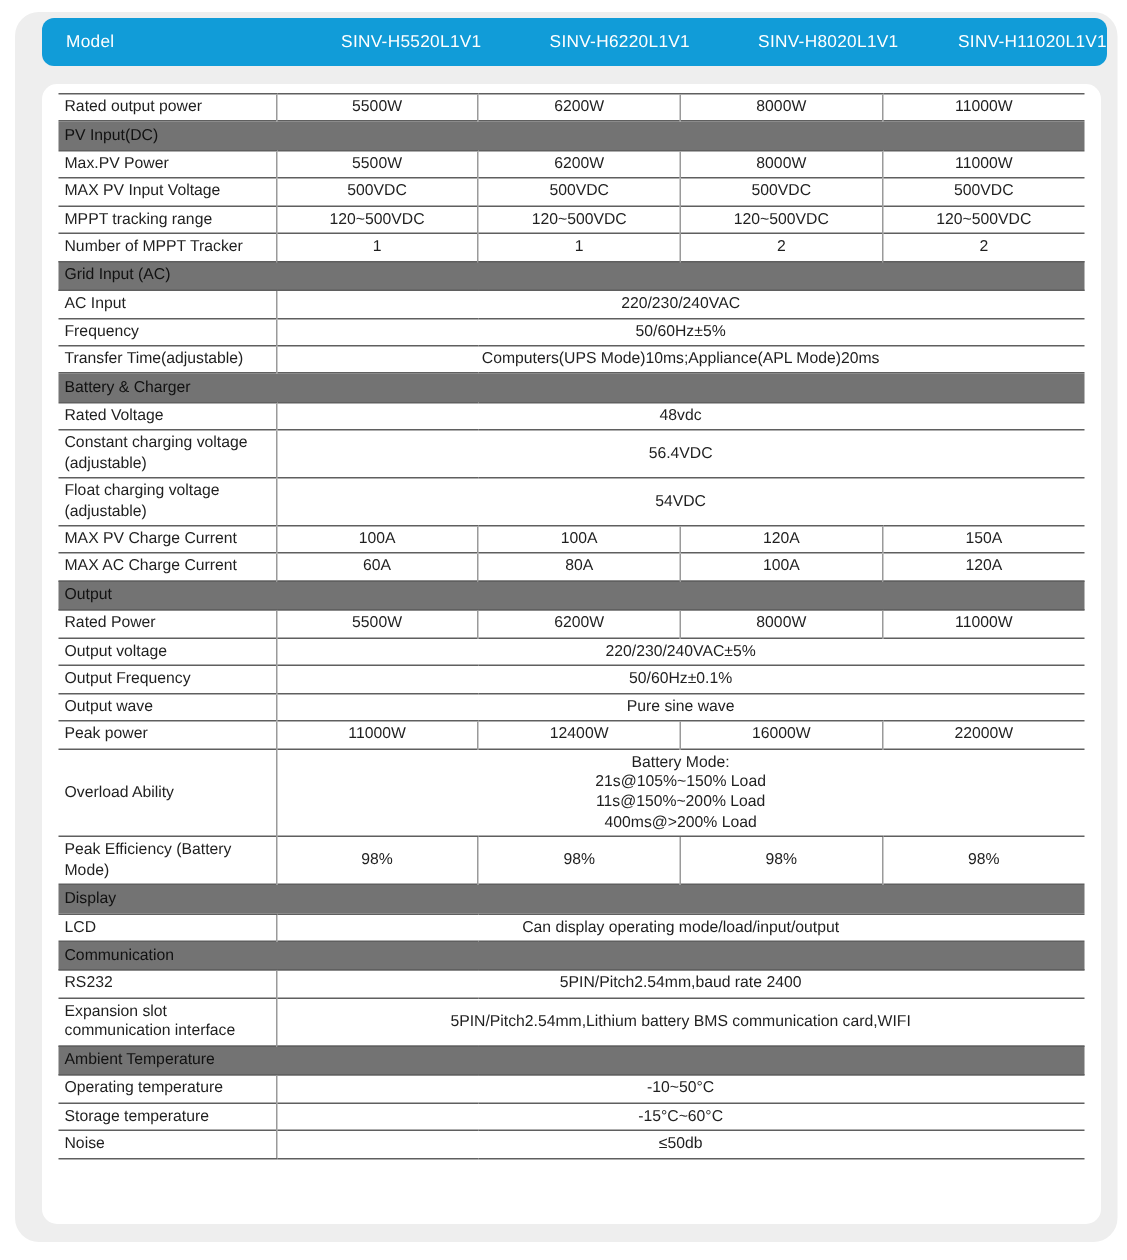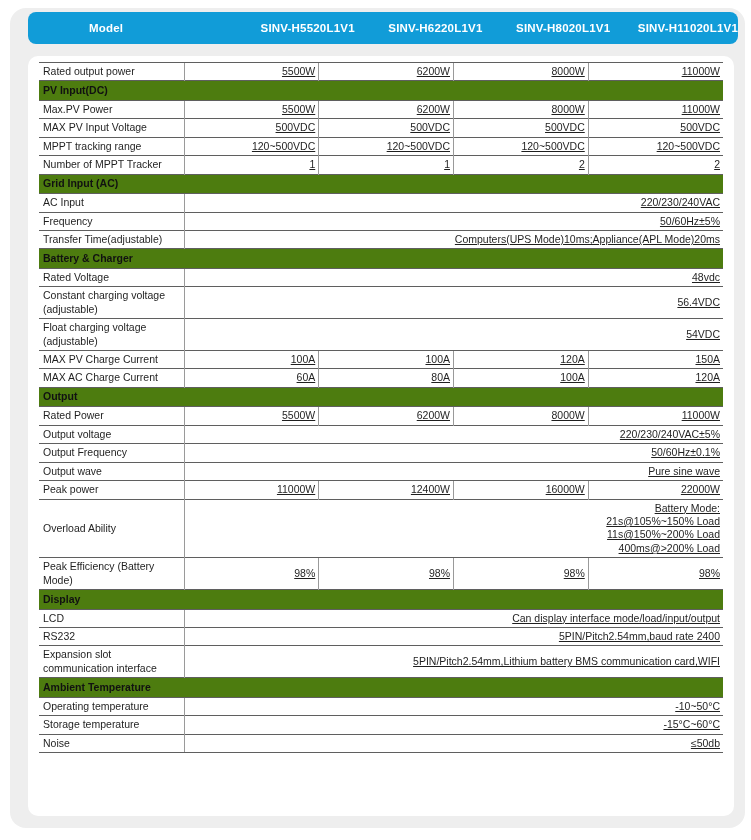--- a/index.html
+++ b/index.html
@@ -6,36 +6,36 @@
   html,body { width:751px; height:840px; background:#ffffff;
     font-family:"Liberation Sans", sans-serif; }
   .page { position:relative; width:751px; height:840px; background:#ffffff; overflow:hidden; }
 
   .backdrop { position:absolute; left:10px; top:8px; width:735px; height:820px;
     background:#eeeeee; border-radius:16px; }
 
   .header-bar { position:absolute; left:28px; top:12px; width:710px; height:32px;
     background:#119cd8; border-radius:8px;
     display:grid; grid-template-columns:154px 1fr 1fr 1fr 1fr; align-items:center;
-    color:#ffffff; font-size:11.5px; font-weight:700; letter-spacing:.2px;padding-left:45px; }
+    color:#ffffff; font-size:11.5px; font-weight:400; letter-spacing:.2px; }
   .header-bar .model-lbl { padding-left:16px; }
   .header-bar .model-name { text-align:right; white-space:nowrap; }
 
   .panel { position:absolute; left:28px; top:56px; width:706px; height:760px;
     background:#ffffff; border-radius:10px; padding:6px 11px 0 11px; }
 
   table.spec { width:100%; border-collapse:collapse; table-layout:fixed;
     font-size:10.5px; color:#1f1f1f; }
   col.c-label { width:145px; }
   td { padding:2px 3px; line-height:1.28; vertical-align:middle; }
   tr.spec td { border-top:1px solid #5f5f5f; }
-  tr.section td { border-top:1px solid #5f5f5f; background:#4d7c0f;
-    font-weight:700; color:#111; padding:2.5px 3px 2.5px 4px; }
+  tr.section td { border-top:1px solid #5f5f5f; background:#737373;
+    font-weight:400; color:#111; padding:2.5px 3px 2.5px 4px; }
   td.lbl { text-align:left; padding-left:4px; }
-  td.val { text-align:right; border-left:1px solid #9a9a9a; white-space:pre-line;text-decoration:underline; }
+  td.val { text-align:center; border-left:1px solid #9a9a9a; white-space:pre-line; }
   tbody tr:last-child td { border-bottom:1px solid #5f5f5f; }
 </style>
 </head>
 <body>
 
 <div class="page">
   <div class="backdrop"></div>
 
   <div class="header-bar">
     <div class="model-lbl">Model</div>
@@ -178,21 +178,24 @@
             <td class="val" colspan="1">98%</td>
             <td class="val" colspan="1">98%</td>
             <td class="val" colspan="1">98%</td>
             <td class="val" colspan="1">98%</td>
           </tr>
           <tr class="section">
             <td colspan="5">Display</td>
           </tr>
           <tr class="spec">
             <td class="lbl">LCD</td>
-            <td class="val" colspan="4">Can display interface mode/load/input/output</td>
+            <td class="val" colspan="4">Can display operating mode/load/input/output</td>
+          </tr>
+          <tr class="section">
+            <td colspan="5">Communication</td>
           </tr>
           <tr class="spec">
             <td class="lbl">RS232</td>
             <td class="val" colspan="4">5PIN/Pitch2.54mm,baud rate 2400</td>
           </tr>
           <tr class="spec">
             <td class="lbl">Expansion slot communication interface</td>
             <td class="val" colspan="4">5PIN/Pitch2.54mm,Lithium battery BMS communication card,WIFI</td>
           </tr>
           <tr class="section">

